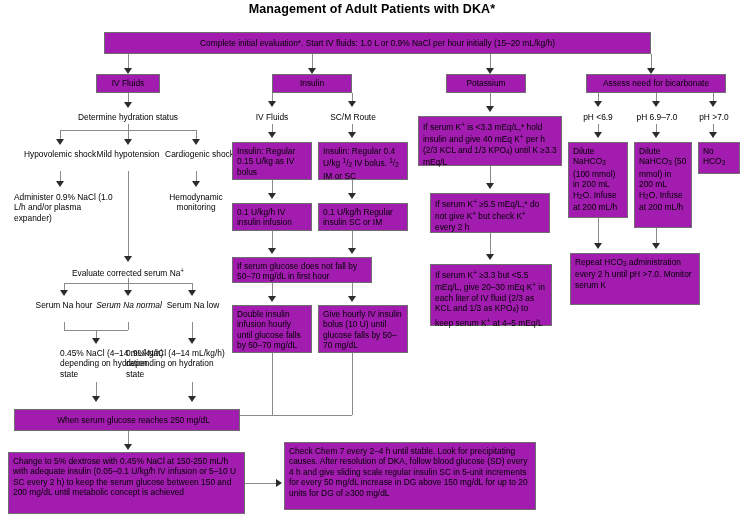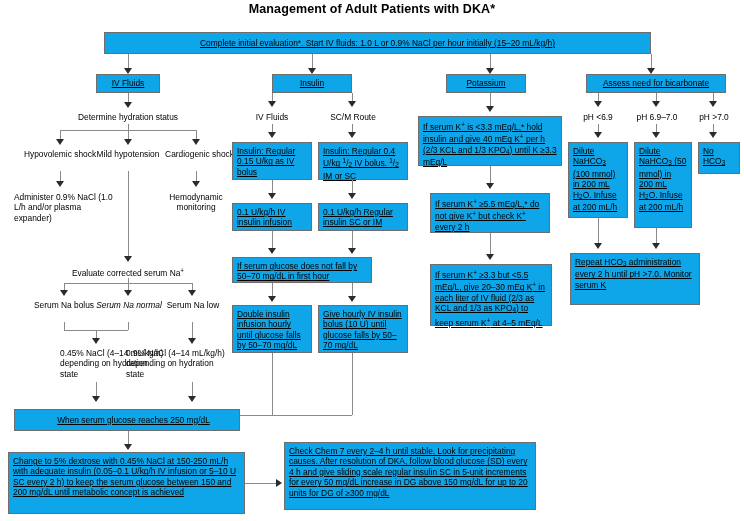--- a/index.html
+++ b/index.html
@@ -19,26 +19,25 @@
     left:0; top:2px; width:744px;
     text-align:center;
     font-size:12.5px;
     font-weight:bold;
     letter-spacing:.1px;
   }
   
   .box{
     position:absolute;
     border:1px solid #6e6e6e;
-    background:#0ea5e9;
+    background:#a21caf;
     box-sizing:border-box;
     font-size:8.4px;
     line-height:10.4px;
     padding:3px 4px;
-    text-decoration:underline;
   }
   .box.ctr{
     display:flex;
     align-items:center;
     justify-content:center;
     text-align:center;
     padding:1px 3px;
   }
   
   .lbl{
@@ -140,21 +139,21 @@
 
   <div class="vline" style="left:128px;top:278px;height:5px;"></div>
   <div class="hline" style="left:64px;top:283px;width:128px;"></div>
   <div class="vline" style="left:64px;top:283px;height:8px;"></div>
   <div class="vline" style="left:128px;top:283px;height:8px;"></div>
   <div class="vline" style="left:192px;top:283px;height:8px;"></div>
   <div class="arrow" style="left:60px;top:290px;"></div>
   <div class="arrow" style="left:124px;top:290px;"></div>
   <div class="arrow" style="left:188px;top:290px;"></div>
 
-  <div class="lbl" style="left:30px;top:300px;width:68px;">Serum Na bolus</div>
+  <div class="lbl" style="left:30px;top:300px;width:68px;">Serum Na hour</div>
   <div class="lbl" style="left:96px;top:300px;width:66px;font-style:italic;">Serum Na normal</div>
   <div class="lbl" style="left:160px;top:300px;width:66px;">Serum Na low</div>
 
   <div class="vline" style="left:64px;top:322px;height:8px;"></div>
   <div class="vline" style="left:128px;top:322px;height:8px;"></div>
   <div class="hline" style="left:64px;top:330px;width:64px;"></div>
   <div class="vline" style="left:96px;top:330px;height:9px;"></div>
   <div class="arrow" style="left:92px;top:338px;"></div>
   <div class="lbl left" style="left:14px;top:348px;width:108px;margin-left:46px;">0.45% NaCl (4–14 mL/kg/h) depending on hydration state</div>
 

